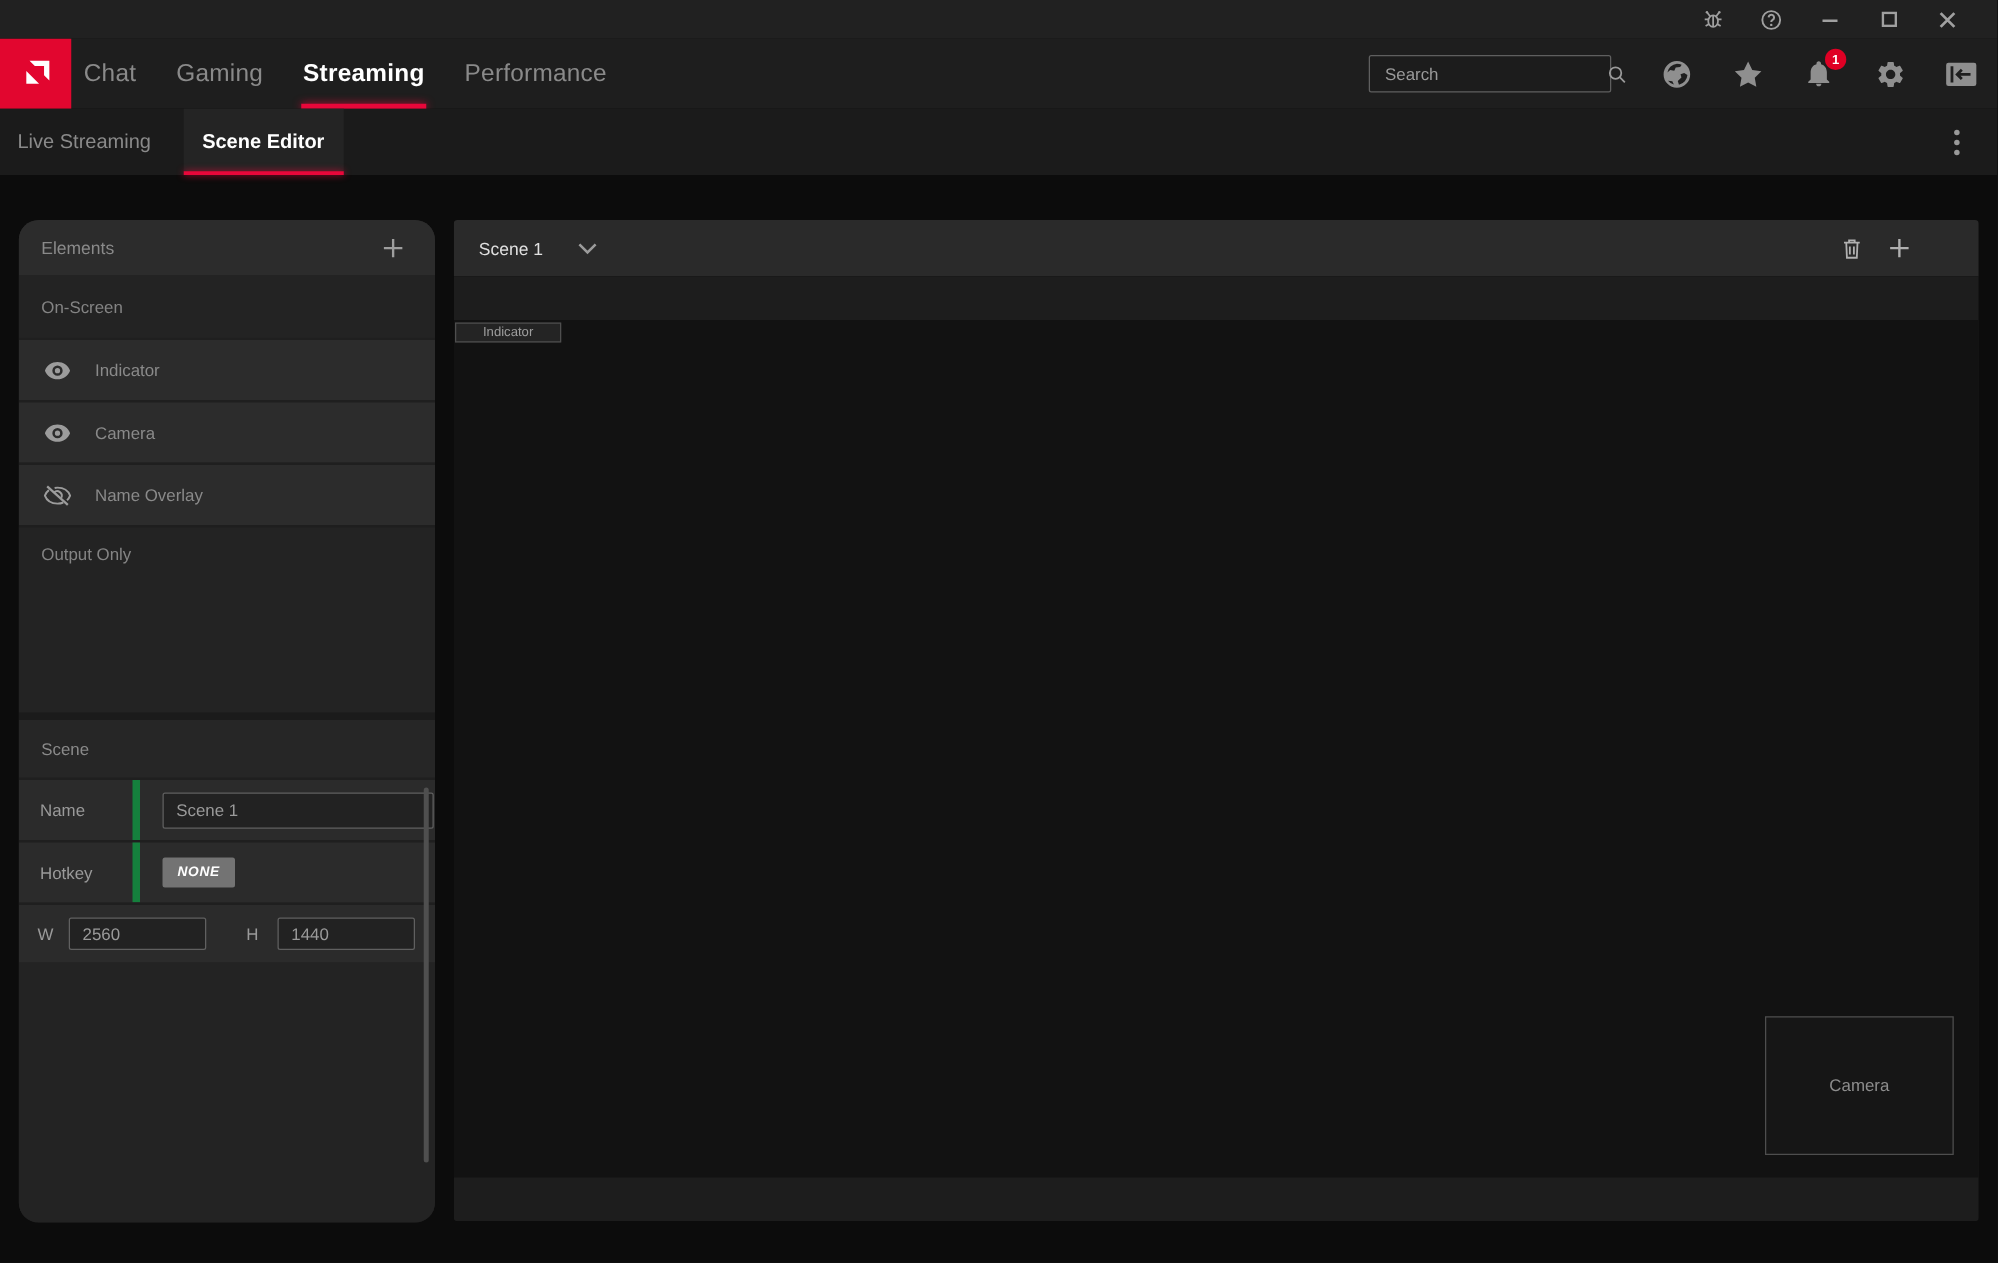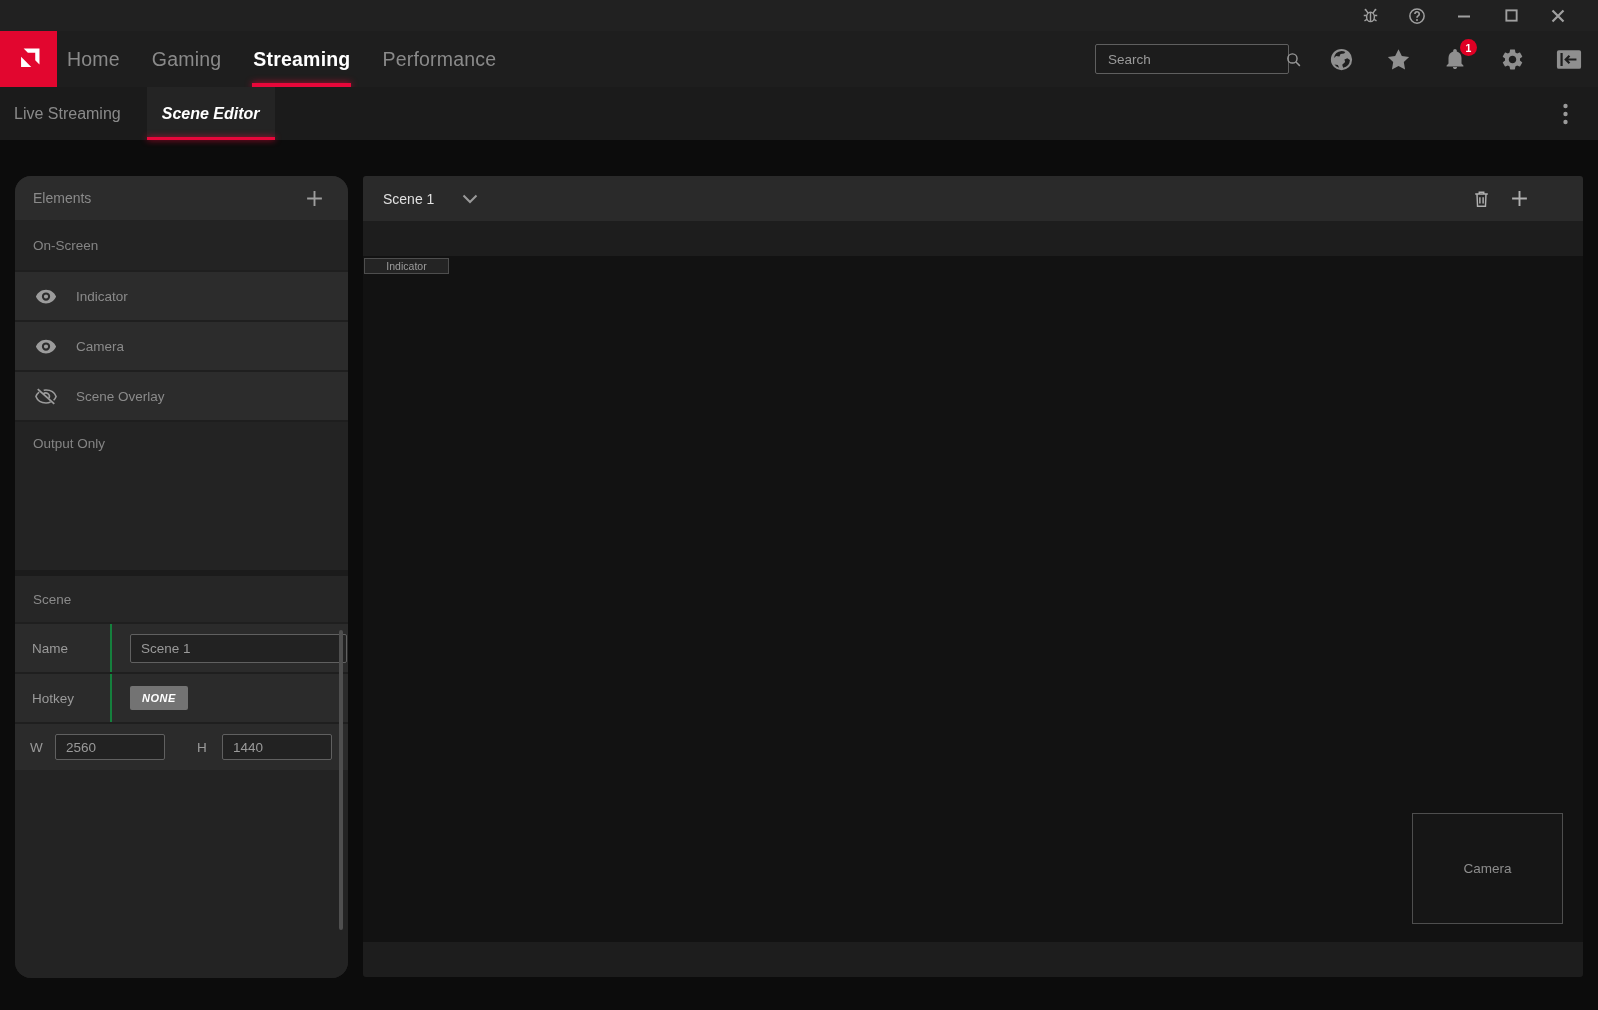--- a/index.html
+++ b/index.html
@@ -32,21 +32,21 @@
   .nav-icon { position:relative; width:26px; height:26px; display:flex; align-items:center; justify-content:center;
               color:#8f8f8f; cursor:pointer; }
   .badge { position:absolute; top:-7px; right:-9px; min-width:17px; height:17px; border-radius:9px;
            background:#df0024; color:#fff; font-size:10.5px; font-weight:bold;
            display:flex; align-items:center; justify-content:center; padding:0 4px; }
 
   
   .subnav { position:absolute; top:87px; left:0; width:100%; height:53px; background:#1b1b1b;
             display:flex; align-items:stretch; }
   .subnav-item { display:flex; align-items:center; padding:0 14px; font-size:16px; color:#8a8a8a; cursor:pointer; position:relative; }
-  .subnav-item.active { background:#242424; color:#ffffff; font-weight:bold; margin-left:12px; padding:0 15px;font-style:italic; }
+  .subnav-item.active { background:#242424; color:#ffffff; font-weight:bold; margin-left:12px; padding:0 15px; }
   .sub-underline { position:absolute; left:0; right:0; bottom:0; height:3px; background:#e8073a;
                    box-shadow:0 0 6px rgba(240,8,58,.8); }
   .kebab { position:absolute; right:20px; top:0; height:53px; width:26px; display:flex; align-items:center;
            justify-content:center; color:#9a9a9a; cursor:pointer; }
 
   
   .left-panel { position:absolute; left:15px; top:176px; width:333px; height:802px; background:#232323;
                 border-radius:16px; overflow:hidden; display:flex; flex-direction:column; }
   .lp-row { flex:0 0 auto; display:flex; align-items:center; }
   .lp-header { height:44px; background:#2c2c2c; padding:0 18px; justify-content:space-between; }
@@ -55,21 +55,21 @@
   .lp-group { height:50px; background:#232323; padding:0 18px; font-size:13.5px; color:#848484; border-top:2px solid #1e1e1e; }
   .lp-item { height:50px; background:#2c2c2c; padding:0 18px; gap:17px; font-size:13.5px; color:#8a8a8a;
              border-top:2px solid #1f1f1f; cursor:pointer; }
   .lp-item .vis { width:26px; display:flex; align-items:center; justify-content:center; color:#9c9c9c; cursor:pointer; }
   .lp-output { height:150px; background:#232323; padding:14px 29px 0 18px; font-size:13.5px; color:#848484;
                border-top:2px solid #1e1e1e; align-items:flex-start; }
   .lp-divider { height:6px; background:#1b1b1b; flex:0 0 auto; }
   .lp-scene-header { height:46px; background:#262626; padding:0 18px; font-size:13.5px; color:#8a8a8a; }
   .prop-row { height:50px; background:#2b2b2b; border-top:2px solid #1f1f1f; }
   .prop-label { width:97px; flex:0 0 auto; height:100%; display:flex; align-items:center; padding-left:17px;
-                border-right:2px solid #15803d; font-size:13.5px; color:#9a9a9a; }
+                border-right:6px solid #15803d; font-size:13.5px; color:#9a9a9a; }
   .prop-content { flex:1; display:flex; align-items:center; padding-left:18px; }
   .text-input { background:#222222; border:1px solid #606060; border-radius:2px; color:#9a9a9a;
                 font-size:13.5px; font-family:inherit; padding:0 10px; outline:none; }
   .name-input { width:217px; height:29px; }
   .hotkey-btn { background:#737373; border:none; border-radius:2px; color:#ffffff; font-weight:bold;
                 font-size:11px; letter-spacing:.5px; padding:6px 12px; cursor:pointer; font-family:inherit;font-style:italic; }
   .wh-row { height:48px; background:#2b2b2b; border-top:2px solid #1f1f1f; padding-left:15px; gap:0; }
   .wh-label { font-size:13.5px; color:#9a9a9a; width:25px; }
   .wh-input { width:110px; height:26px; }
   .wh-gap { width:32px; }
@@ -133,21 +133,21 @@
 
   <div class="navbar">
     <div class="logo">
       <svg width="34" height="34" viewBox="0 0 24 24" fill="#ffffff">
         <polygon points="8.2,4.6 19.4,4.6 19.4,15.8 16.4,12.8 16.4,7.6 11.2,7.6"></polygon>
         <polygon points="6.4,10.4 6.4,17.6 13.6,17.6"></polygon>
       </svg>
     </div>
     <div class="nav-items">
       <div class="nav-item">
-          <span>Home</span>
+          <span>Chat</span>
         </div>
       <div class="nav-item">
           <span>Gaming</span>
         </div>
       <div class="nav-item active">
         <span>Streaming</span>
         <span class="nav-underline"></span>
       </div>
       <div class="nav-item">
           <span>Performance</span>
@@ -245,21 +245,21 @@
 
     <div class="lp-row lp-item">
       <span class="vis">
         <svg width="22" height="17" viewBox="0 0 24 18" fill="none" stroke="currentColor" stroke-width="1.7">
           <path d="M4.5 4.2 C2.9 5.4 1.7 7 1 9 c1.7 4.5 6 7 11 7 1.8 0 3.5-.3 5-1"></path>
           <path d="M9.5 2.3 C10.3 2.1 11.1 2 12 2 c5 0 9.3 2.5 11 7 -.6 1.6-1.5 3-2.7 4.1"></path>
           <path d="M9 6.2 A4 4 0 0 1 15.3 10.9"></path>
           <path d="M3 1 L21 17" stroke-width="2"></path>
         </svg>
       </span>
-      <span>Scene Overlay</span>
+      <span>Name Overlay</span>
     </div>
 
     <div class="lp-row lp-output">
       <span>Output Only</span>
     </div>
 
     <div class="lp-divider"></div>
 
     <div class="lp-row lp-scene-header">
       <span>Scene</span>

